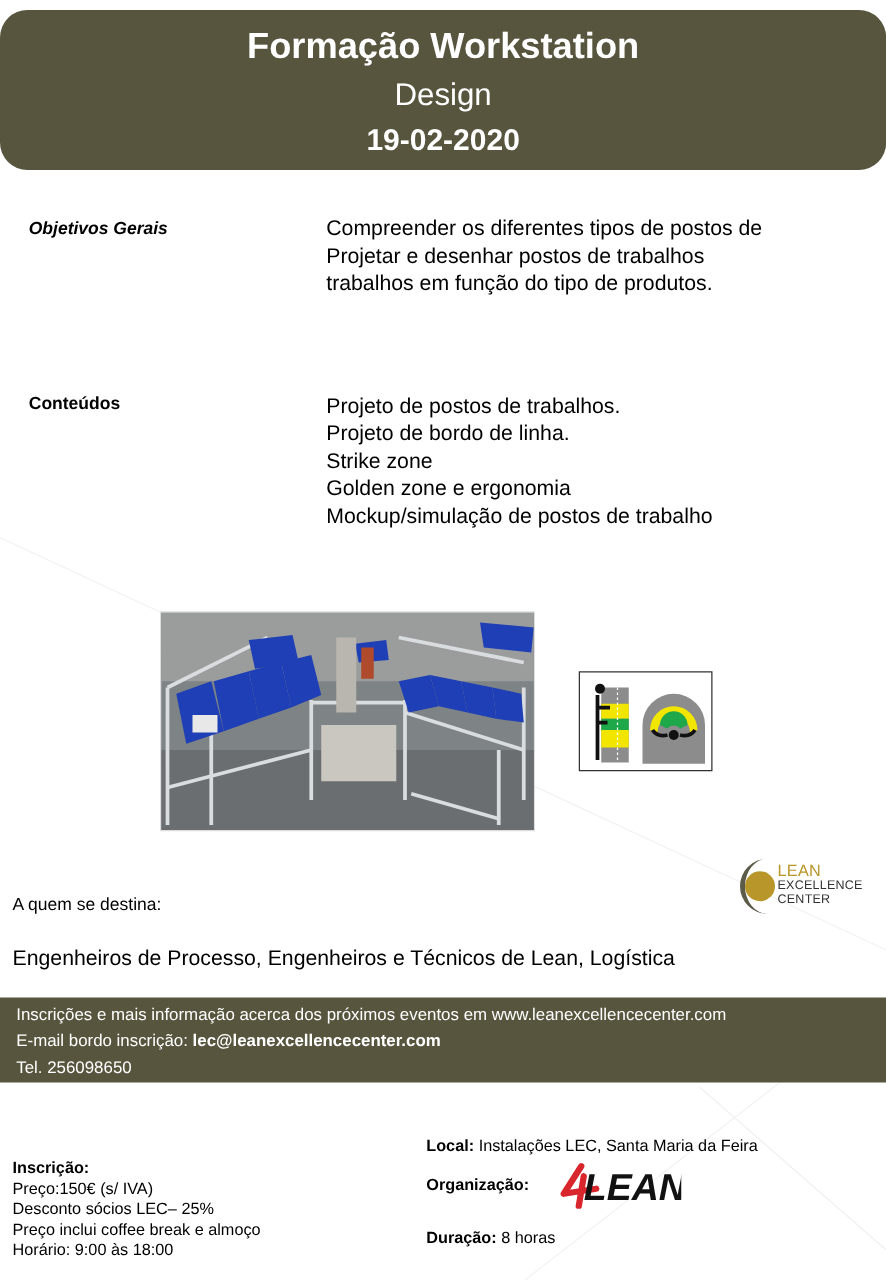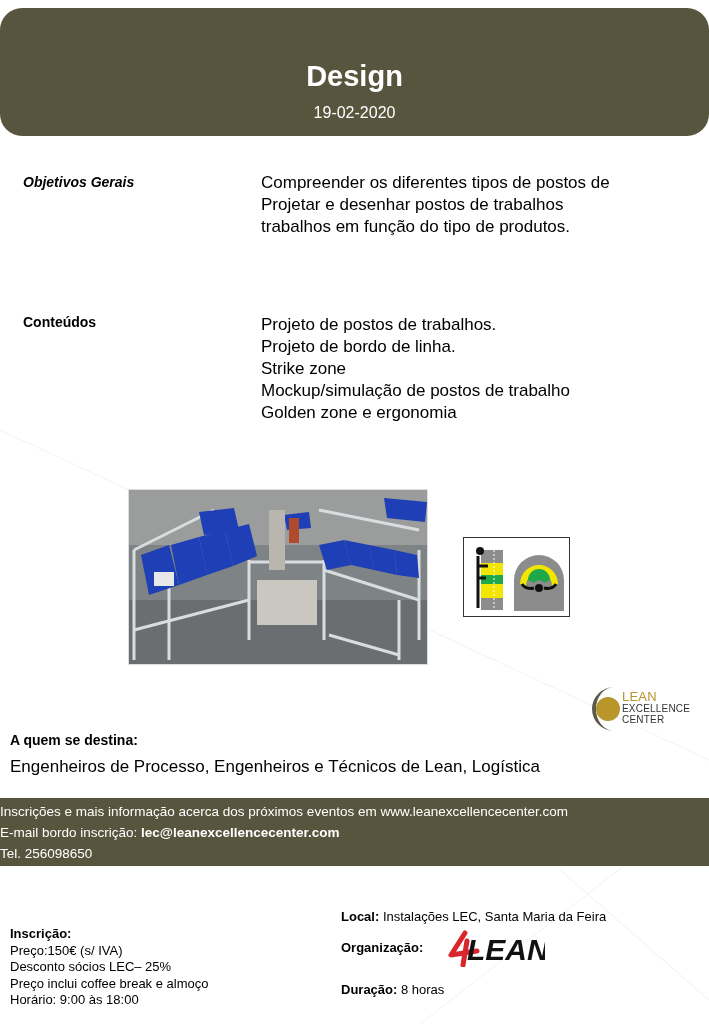--- a/index.html
+++ b/index.html
@@ -8,47 +8,47 @@
 
     
     .bg-lines { position: absolute; left: 0; top: 0; width: 709px; height: 1024px; pointer-events: none; }
 
     .header {
       position: absolute; left: 0; top: 8px; width: 709px; height: 128px;
       background: #57553d; border-radius: 22px;
       color: #ffffff; text-align: center;
     }
     .header .t1 { position: absolute; left: 0; right: 0; top: 12px; font-size: 29px; font-weight: bold; line-height: 34px; }
-    .header .t2 { position: absolute; left: 0; right: 0; top: 51px; font-size: 29px; font-weight: bold; line-height: 34px; }
-    .header .date { position: absolute; left: 0; right: 0; top: 93px; font-size: 16px; font-weight: normal; line-height: 24px; }
+    .header .t2 { position: absolute; left: 0; right: 0; top: 51px; font-size: 25px; font-weight: normal; line-height: 34px; }
+    .header .date { position: absolute; left: 0; right: 0; top: 93px; font-size: 24px; font-weight: bold; line-height: 24px; }
 
     .sec-label { position: absolute; left: 23px; font-size: 14px; font-weight: bold; line-height: 18px; }
     .sec-body { position: absolute; left: 261px; font-size: 17px; line-height: 22px; }
     .sec-body div { white-space: nowrap; }
 
     .photo {
       position: absolute; left: 128px; top: 489px; width: 300px; height: 176px;
       background: linear-gradient(180deg, #8a8f93 0%, #6f7478 45%, #5a5e60 100%);
       overflow: hidden; border: 1px solid #ddd;
     }
     .ergo {
       position: absolute; left: 463px; top: 537px; width: 107px; height: 80px;
       border: 1px solid #333; background: #fff;
     }
 
     .lec-logo { position: absolute; left: 584px; top: 684px; width: 120px; height: 50px; }
     .lec-logo .txt { position: absolute; left: 38px; top: 6px; font-size: 10px; line-height: 11px; color: #333; letter-spacing: 0.2px; }
     .lec-logo .txt .lean { font-size: 13px; color: #b8962a; line-height: 13px; }
 
-    .audience-label { position: absolute; left: 10px; top: 731px; font-size: 14px; font-weight: bold; line-height: 18px; }
+    .audience-label { position: absolute; left: 10px; top: 714px; font-size: 14px; font-weight: normal; line-height: 18px; }
     .audience-text { position: absolute; left: 10px; top: 756px; font-size: 17px; line-height: 22px; white-space: nowrap; }
 
     .info-band {
       position: absolute; left: 0; top: 798px; width: 709px; height: 68px;
-      background: #57553d; color: #ffffff; padding-left: 0;
+      background: #57553d; color: #ffffff; padding-left: 13px;
       font-size: 13.5px; line-height: 21px; padding-top: 3px;
     }
     .info-band div { white-space: nowrap; }
     .info-band b { font-weight: bold; }
 
     .insc { position: absolute; left: 10px; top: 906px; font-size: 13px; line-height: 16.5px; }
     .insc div { white-space: nowrap; }
     .insc .hd { font-weight: bold; margin-top: 20px; }
 
     .right-block { position: absolute; left: 341px; top: 908px; font-size: 13px; line-height: 17px; }
@@ -59,38 +59,39 @@
 </head>
 <body>
 
 <svg class="bg-lines" viewBox="0 0 709 1024">
   <line x1="0" y1="430" x2="709" y2="760" stroke="#f2f2f2" stroke-width="1"></line>
   <line x1="420" y1="1024" x2="709" y2="800" stroke="#f2f2f2" stroke-width="1"></line>
   <line x1="560" y1="870" x2="709" y2="1000" stroke="#f0f0f0" stroke-width="1"></line>
 </svg>
 
 <div class="header">
+  <div class="t1">Formação Workstation</div>
   <div class="t2">Design</div>
   <div class="date">19-02-2020</div>
 </div>
 
 <div class="sec-label" style="top:173px;font-style:italic;">Objetivos Gerais</div>
 <div class="sec-body" style="top:172px;">
   <div>Compreender os diferentes tipos de postos de</div>
   <div>Projetar e desenhar postos de trabalhos</div>
   <div>trabalhos em função do tipo de produtos.</div>
 </div>
 
 <div class="sec-label" style="top:313px;">Conteúdos</div>
 <div class="sec-body" style="top:314px;">
   <div>Projeto de postos de trabalhos.</div>
   <div>Projeto de bordo de linha.</div>
   <div>Strike zone</div>
+  <div>Golden zone e ergonomia</div>
   <div>Mockup/simulação de postos de trabalho</div>
-  <div>Golden zone e ergonomia</div>
 </div>
 
 <div class="photo">
   <svg width="300" height="176" viewBox="0 0 300 176">
     <rect x="0" y="0" width="300" height="176" fill="#7e8386"></rect>
     <rect x="0" y="0" width="300" height="55" fill="#9a9d9c"></rect>
     <rect x="0" y="110" width="300" height="66" fill="#6b6e70"></rect>
 
     <g stroke="#d9dde0" stroke-width="3" fill="none">
       <line x1="5" y1="60" x2="85" y2="20"></line>

